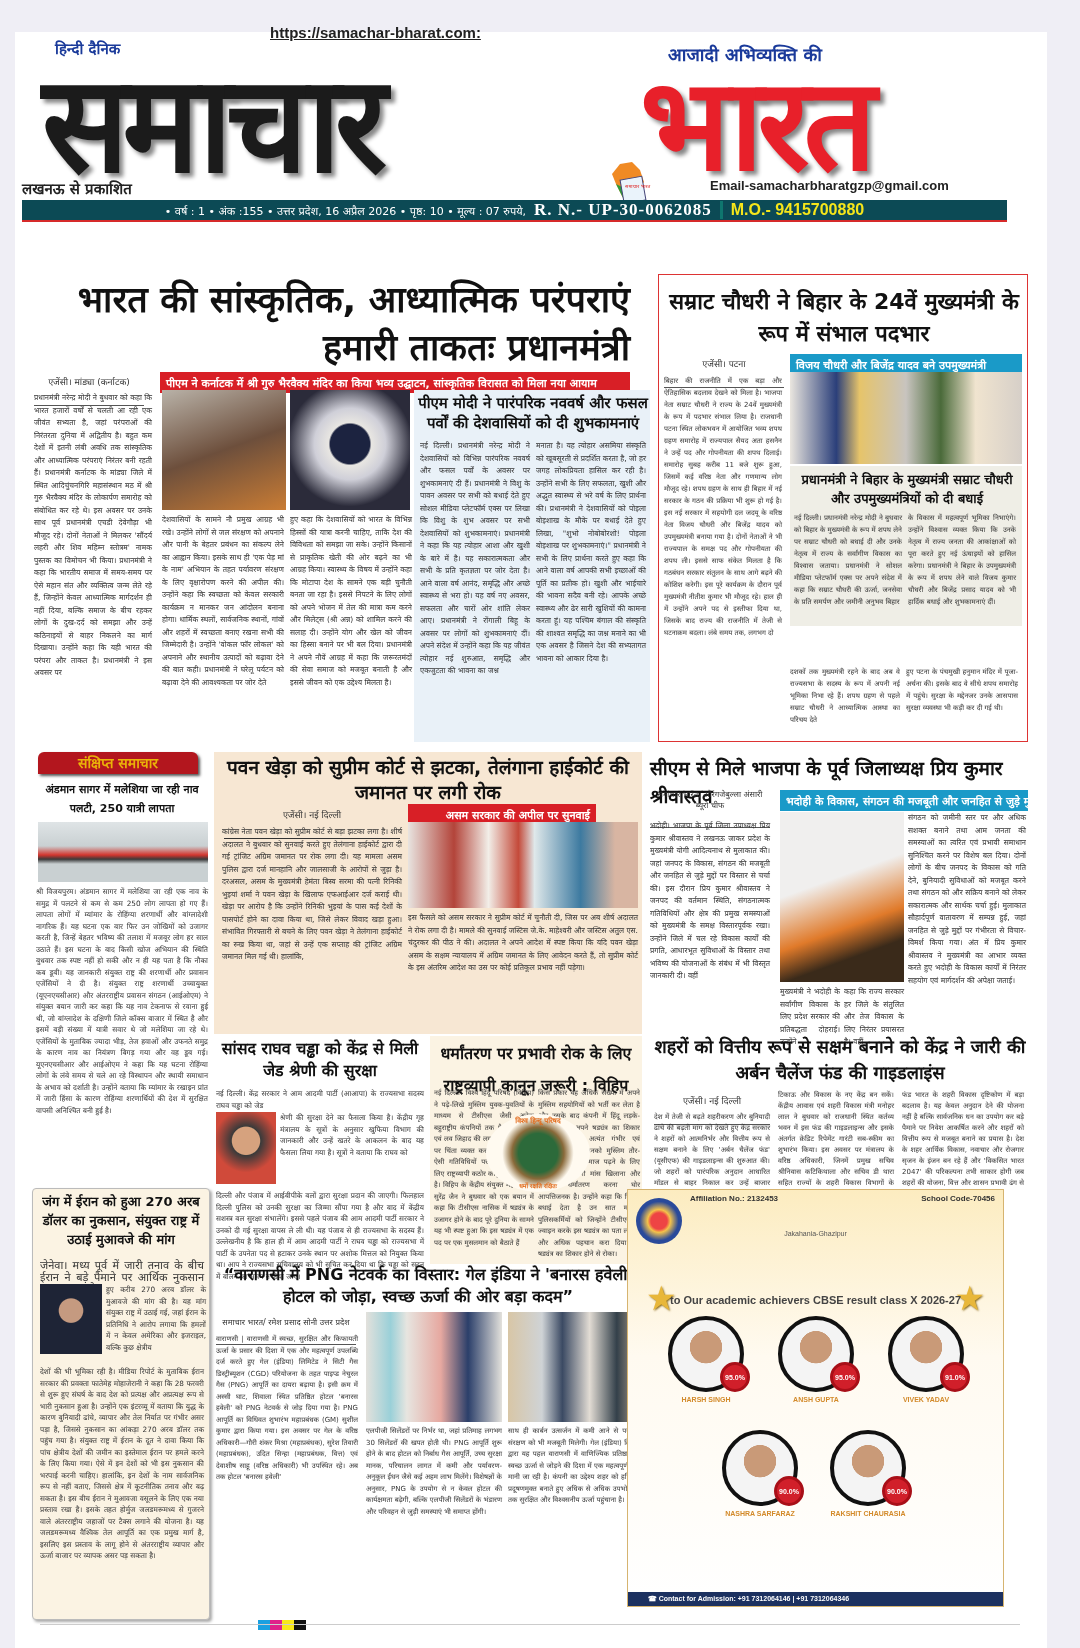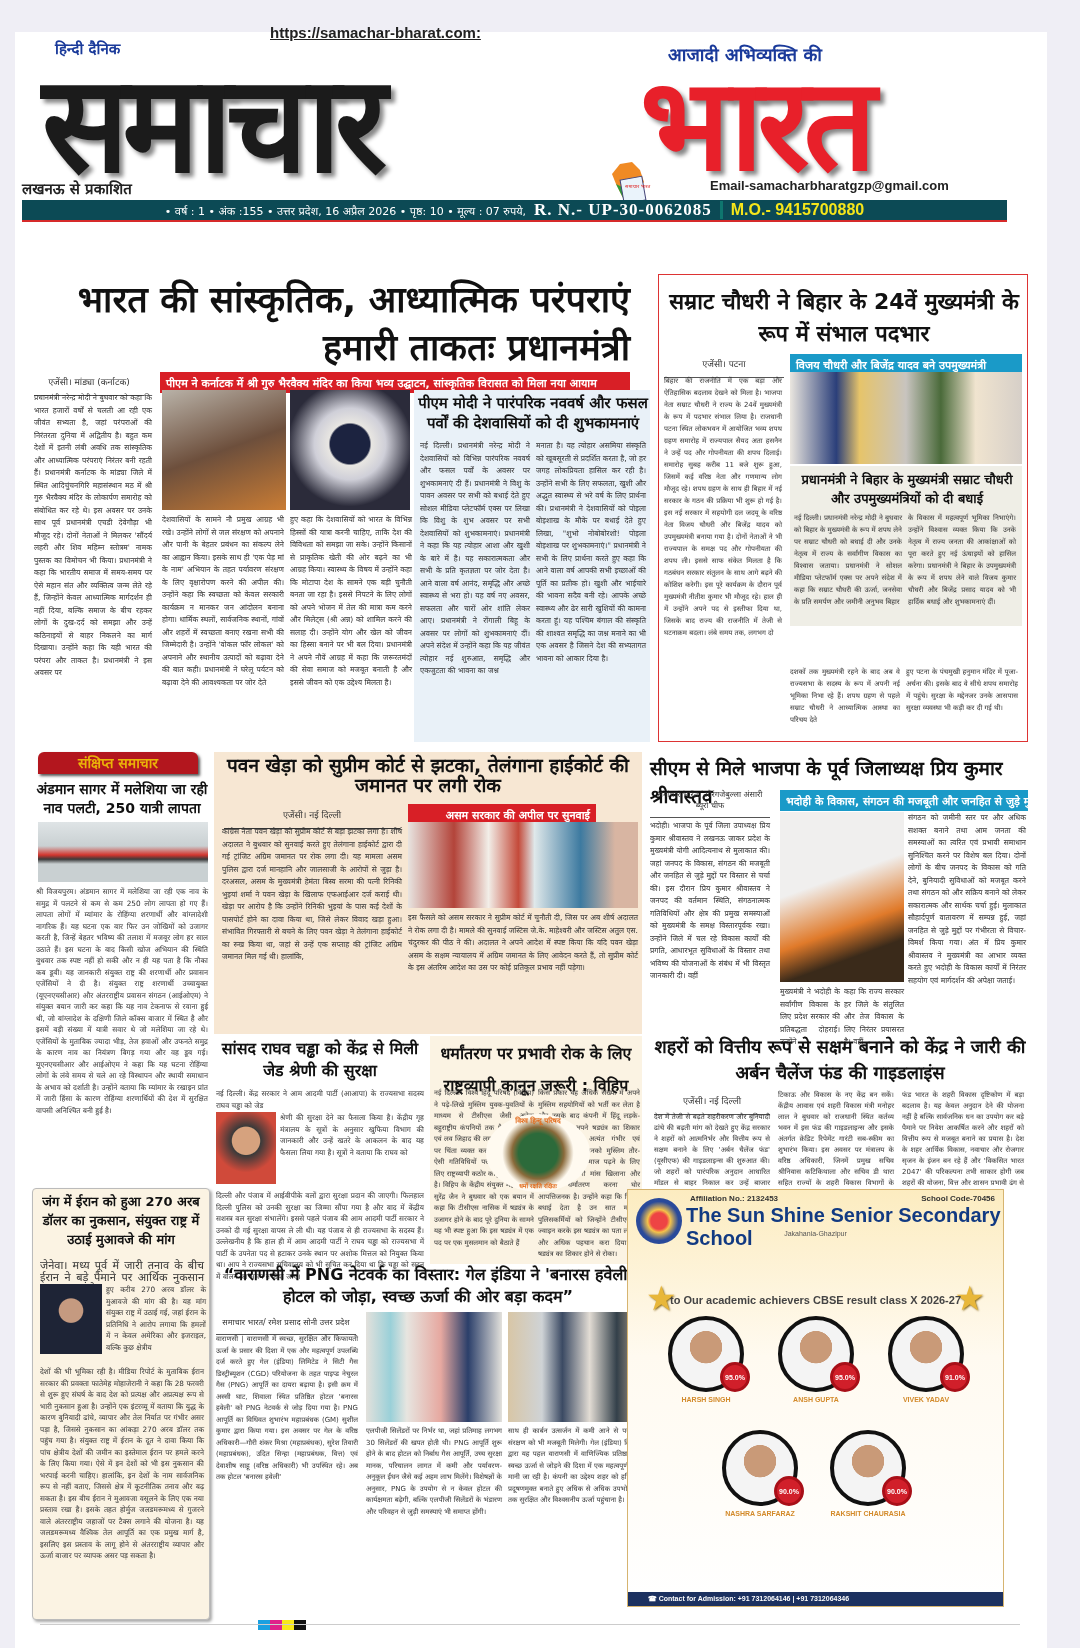--- a/index.html
+++ b/index.html
@@ -13,21 +13,21 @@
 .mast-t2{left:640px;top:50px;font:900 128px/150px "DejaVu Sans",sans-serif;color:#e8202a;letter-spacing:-6px;text-shadow:4px 4px 4px #888}
 .mast-logo{left:600px;top:160px;width:60px;height:50px}
 .mast-pub{left:22px;top:178px;font:bold 15px "DejaVu Sans",sans-serif;color:#222}
 .mast-email{left:710px;top:178px;font:bold 13px "Liberation Sans",sans-serif;color:#222}
 .infobar{left:22px;top:200px;width:985px;height:22px;background:#0c4a55;border-bottom:2px solid #d62a2a;color:#fff;font:11px "DejaVu Sans",sans-serif;display:flex;align-items:center;justify-content:center;gap:8px}
 .infobar .rn{font:bold 17px "Liberation Serif",serif;letter-spacing:1px}
 .infobar .mo{font:bold 16px "Liberation Sans",sans-serif;color:#f6e61a;border-left:3px solid #0f766e;padding-left:8px}
 .h-big{font:bold 36px/48px "DejaVu Sans",sans-serif;color:#111;text-align:right}
 .h-mid{font:bold 20px/25px "DejaVu Sans",sans-serif;color:#111;text-align:center}
 .h-sm{font:bold 15px/20px "DejaVu Sans",sans-serif;color:#111;text-align:center}
-.dateline{font:9px "DejaVu Sans",sans-serif;color:#333;border-bottom:1px solid #555;padding-bottom:7px;text-align:center}
+.dateline{font:9px "DejaVu Sans",sans-serif;color:#333;border-bottom:1px solid #555;padding-bottom:17px;text-align:center}
 .body{font:7.5px/12.5px "DejaVu Sans",sans-serif;color:#333;text-align:justify}
 .redbar{background:#d81f26;color:#fff;font:bold 11px "DejaVu Sans",sans-serif;padding:3px 6px;white-space:nowrap;overflow:hidden}
 .bluebar{background:#1a9ac8;color:#fff;font:bold 11px "DejaVu Sans",sans-serif;padding:3px 6px;white-space:nowrap;overflow:hidden}
 .photo{background:linear-gradient(135deg,#c9a37a,#7a5a3b 60%,#3a2a1a)}
 .box-blue{background:#e9f1f8}
 .box-peach{background:#f7e7d3}
 .box-cream{background:#fbf3e3}
 .ad{left:627px;top:1189px;width:377px;height:418px;border:1px solid #d6b470;background:linear-gradient(#fcecc0,#fffaf0 40%,#fff)}
 .ad .aff{position:absolute;left:62px;top:4px;font:bold 8px "Liberation Sans",sans-serif;color:#333}
 .ad .code{position:absolute;right:8px;top:4px;font:bold 8px "Liberation Sans",sans-serif;color:#333}
@@ -95,33 +95,33 @@
 <div class="abs" style="left:790px;top:466px;width:232px;height:160px;background:#efeee6"></div>
 <div class="abs h-sm" style="left:794px;top:470px;width:226px;font-size:13px;line-height:19px">प्रधानमंत्री ने बिहार के मुख्यमंत्री सम्राट चौधरी और उपमुख्यमंत्रियों को दी बधाई</div>
 <div class="abs body" style="left:794px;top:512px;width:108px;font-size:7px;line-height:12px">नई दिल्ली। प्रधानमंत्री नरेन्द्र मोदी ने बुधवार को बिहार के मुख्यमंत्री के रूप में शपथ लेने पर सम्राट चौधरी को बधाई दी और उनके नेतृत्व में राज्य के सर्वांगीण विकास का विश्वास जताया। प्रधानमंत्री ने सोशल मीडिया प्लेटफॉर्म एक्स पर अपने संदेश में कहा कि सम्राट चौधरी की ऊर्जा, जनसेवा के प्रति समर्पण और जमीनी अनुभव बिहार</div>
 <div class="abs body" style="left:908px;top:512px;width:108px;font-size:7px;line-height:12px">के विकास में महत्वपूर्ण भूमिका निभाएंगे। उन्होंने विश्वास व्यक्त किया कि उनके नेतृत्व में राज्य जनता की आकांक्षाओं को पूरा करते हुए नई ऊंचाइयों को हासिल करेगा। प्रधानमंत्री ने बिहार के उपमुख्यमंत्री के रूप में शपथ लेने वाले विजय कुमार चौधरी और बिजेंद्र प्रसाद यादव को भी हार्दिक बधाई और शुभकामनाएं दीं।</div>
 <div class="abs body" style="left:790px;top:666px;width:110px;font-size:7px;line-height:12px">दशकों तक मुख्यमंत्री रहने के बाद अब वे राज्यसभा के सदस्य के रूप में अपनी नई भूमिका निभा रहे हैं। शपथ ग्रहण से पहले सम्राट चौधरी ने आध्यात्मिक आस्था का परिचय देते</div>
 <div class="abs body" style="left:906px;top:666px;width:112px;font-size:7px;line-height:12px">हुए पटना के पंचमुखी हनुमान मंदिर में पूजा-अर्चना की। इसके बाद वे सीधे शपथ समारोह में पहुंचे। सुरक्षा के मद्देनजर उनके आसपास सुरक्षा व्यवस्था भी कड़ी कर दी गई थी।</div>
 
 <div class="abs" style="left:38px;top:752px;width:160px;height:22px;background:#b3161e;border-radius:6px 6px 0 0;box-shadow:2px 2px 3px #555">
   <div style="color:#eab308;font:bold 14px 'DejaVu Sans',sans-serif;text-align:center;line-height:22px">संक्षिप्त समाचार</div>
 </div>
-<div class="abs h-sm" style="left:34px;top:780px;width:176px;font-size:14px;line-height:19px">अंडमान सागर में मलेशिया जा रही नाव पलटी, 250 यात्री लापता</div>
+<div class="abs h-sm" style="left:34px;top:780px;width:176px;font-size:11px;line-height:19px">अंडमान सागर में मलेशिया जा रही नाव पलटी, 250 यात्री लापता</div>
 <div class="abs photo" style="left:38px;top:822px;width:170px;height:60px;background:linear-gradient(#dfe4e6,#c9d0d2 40%,#d3352e 55%,#3a3a3a 62%,#c9d0d2 70%)"></div>
 <div class="abs body" style="left:36px;top:886px;width:172px;font-size:7.3px;line-height:11.5px">श्री विजयपुरम। अंडमान सागर में मलेशिया जा रही एक नाव के समुद्र में पलटने से कम से कम 250 लोग लापता हो गए हैं। लापता लोगों में म्यांमार के रोहिंग्या शरणार्थी और बांग्लादेशी नागरिक हैं। यह घटना एक बार फिर उन जोखिमों को उजागर करती है, जिन्हें बेहतर भविष्य की तलाश में मजबूर लोग हर साल उठाते हैं। इस घटना के बाद किसी खोज अभियान की स्थिति बुधवार तक स्पष्ट नहीं हो सकी और न ही यह पता है कि नौका कब डूबी। यह जानकारी संयुक्त राष्ट्र की शरणार्थी और प्रवासन एजेंसियों ने दी है। संयुक्त राष्ट्र शरणार्थी उच्चायुक्त (यूएनएचसीआर) और अंतरराष्ट्रीय प्रवासन संगठन (आईओएम) ने संयुक्त बयान जारी कर कहा कि यह नाव टेकनाफ से रवाना हुई थी, जो बांग्लादेश के दक्षिणी जिले कॉक्स बाजार में स्थित है और इसमें बड़ी संख्या में यात्री सवार थे जो मलेशिया जा रहे थे। एजेंसियों के मुताबिक ज्यादा भीड़, तेज हवाओं और उफनते समुद्र के कारण नाव का नियंत्रण बिगड़ गया और वह डूब गई। यूएनएचसीआर और आईओएम ने कहा कि यह घटना रोहिंग्या लोगों के लंबे समय से चले आ रहे विस्थापन और स्थायी समाधान के अभाव को दर्शाती है। उन्होंने बताया कि म्यांमार के रखाइन प्रांत में जारी हिंसा के कारण रोहिंग्या शरणार्थियों की देश में सुरक्षित वापसी अनिश्चित बनी हुई है।</div>
 
 <div class="abs box-cream shadow-box" style="left:32px;top:1188px;width:178px;height:432px"></div>
 <div class="abs h-sm" style="left:36px;top:1192px;width:170px;font-size:13px;line-height:19px">जंग में ईरान को हुआ 270 अरब डॉलर का नुकसान, संयुक्त राष्ट्र में उठाई मुआवजे की मांग</div>
 <div class="abs body" style="left:40px;top:1260px;width:164px;font-size:11px;line-height:11.5px">जेनेवा। मध्य पूर्व में जारी तनाव के बीच ईरान ने बड़े पैमाने पर आर्थिक नुकसान का दावा करते</div>
 <div class="abs photo" style="left:40px;top:1284px;width:62px;height:70px;background:radial-gradient(circle at 50% 38%,#c59a80 22%,#1e2436 24%)"></div>
 <div class="abs body" style="left:106px;top:1284px;width:100px;font-size:7.3px;line-height:11.5px">हुए करीब 270 अरब डॉलर के मुआवजे की मांग की है। यह मांग संयुक्त राष्ट्र में उठाई गई, जहां ईरान के प्रतिनिधि ने आरोप लगाया कि हमलों में न केवल अमेरिका और इजराइल, बल्कि कुछ क्षेत्रीय</div>
 <div class="abs body" style="left:40px;top:1366px;width:164px;font-size:7.3px;line-height:11.5px">देशों की भी भूमिका रही है। मीडिया रिपोर्ट के मुताबिक ईरान सरकार की प्रवक्ता फातेमेह मोहाजेरानी ने कहा कि 28 फरवरी से शुरू हुए संघर्ष के बाद देश को प्रत्यक्ष और अप्रत्यक्ष रूप से भारी नुकसान हुआ है। उन्होंने एक इंटरव्यू में बताया कि युद्ध के कारण बुनियादी ढांचे, व्यापार और तेल निर्यात पर गंभीर असर पड़ा है, जिससे नुकसान का आंकड़ा 270 अरब डॉलर तक पहुंच गया है। संयुक्त राष्ट्र में ईरान के दूत ने दावा किया कि पांच क्षेत्रीय देशों की जमीन का इस्तेमाल ईरान पर हमले करने के लिए किया गया। ऐसे में इन देशों को भी इस नुकसान की भरपाई करनी चाहिए। हालांकि, इन देशों के नाम सार्वजनिक रूप से नहीं बताए, जिससे क्षेत्र में कूटनीतिक तनाव और बढ़ सकता है। इस बीच ईरान ने मुआवजा वसूलने के लिए एक नया प्रस्ताव रखा है। इसके तहत होर्मुज जलडमरूमध्य से गुजरने वाले अंतरराष्ट्रीय जहाजों पर टैक्स लगाने की योजना है। यह जलडमरूमध्य वैश्विक तेल आपूर्ति का एक प्रमुख मार्ग है, इसलिए इस प्रस्ताव के लागू होने से अंतरराष्ट्रीय व्यापार और ऊर्जा बाजार पर व्यापक असर पड़ सकता है।</div>
 
 <div class="abs box-peach" style="left:214px;top:752px;width:428px;height:282px"></div>
-<div class="abs h-mid" style="left:218px;top:755px;width:420px;font-size:19px;line-height:20px">पवन खेड़ा को सुप्रीम कोर्ट से झटका, तेलंगाना हाईकोर्ट की जमानत पर लगी रोक</div>
+<div class="abs h-mid" style="left:218px;top:755px;width:420px;font-size:19px;line-height:25px">पवन खेड़ा को सुप्रीम कोर्ट से झटका, तेलंगाना हाईकोर्ट की जमानत पर लगी रोक</div>
 <div class="abs dateline" style="left:224px;top:808px;width:176px;border-bottom-color:#333">एजेंसी। नई दिल्ली</div>
 <div class="abs redbar" style="left:408px;top:804px;width:188px;text-align:right">असम सरकार की अपील पर सुनवाई</div>
 <div class="abs body" style="left:222px;top:826px;width:180px">कांग्रेस नेता पवन खेड़ा को सुप्रीम कोर्ट से बड़ा झटका लगा है। शीर्ष अदालत ने बुधवार को सुनवाई करते हुए तेलंगाना हाईकोर्ट द्वारा दी गई ट्रांजिट अग्रिम जमानत पर रोक लगा दी। यह मामला असम पुलिस द्वारा दर्ज मानहानि और जालसाजी के आरोपों से जुड़ा है। दरअसल, असम के मुख्यमंत्री हेमंता बिस्व सरमा की पत्नी रिनिकी भुइयां शर्मा ने पवन खेड़ा के खिलाफ एफआईआर दर्ज कराई थी। खेड़ा पर आरोप है कि उन्होंने रिनिकी भुइयां के पास कई देशों के पासपोर्ट होने का दावा किया था, जिसे लेकर विवाद खड़ा हुआ। संभावित गिरफ्तारी से बचने के लिए पवन खेड़ा ने तेलंगाना हाईकोर्ट का रुख किया था, जहां से उन्हें एक सप्ताह की ट्रांजिट अग्रिम जमानत मिल गई थी। हालांकि,</div>
 <div class="abs photo" style="left:408px;top:822px;width:230px;height:86px;background:linear-gradient(90deg,#e8e4e0,#b3443a 20%,#f2eee8 35%,#c44a3a 48%,#dfe8ea 55%,#3d7aa0 75%,#d8b5a2 90%)"></div>
 <div class="abs body" style="left:408px;top:912px;width:230px">इस फैसले को असम सरकार ने सुप्रीम कोर्ट में चुनौती दी, जिस पर अब शीर्ष अदालत ने रोक लगा दी है। मामले की सुनवाई जस्टिस जे.के. माहेश्वरी और जस्टिस अतुल एस. चंदुरकर की पीठ ने की। अदालत ने अपने आदेश में स्पष्ट किया कि यदि पवन खेड़ा असम के सक्षम न्यायालय में अग्रिम जमानत के लिए आवेदन करते हैं, तो सुप्रीम कोर्ट के इस अंतरिम आदेश का उस पर कोई प्रतिकूल प्रभाव नहीं पड़ेगा।</div>
 
 <div class="abs h-mid" style="left:650px;top:754px;width:380px;font-size:19px;line-height:28px;text-align:left">सीएम से मिले भाजपा के पूर्व जिलाध्यक्ष प्रिय कुमार श्रीवास्तव</div>
 <div class="abs dateline" style="left:650px;top:788px;width:120px;font-size:8px">समाचार भारत, औरंगजेबुल्ला अंसारी ब्यूरो चीफ</div>
 <div class="abs body" style="left:650px;top:820px;width:120px">भदोही। भाजपा के पूर्व जिला उपाध्यक्ष प्रिय कुमार श्रीवास्तव ने लखनऊ जाकर प्रदेश के मुख्यमंत्री योगी आदित्यनाथ से मुलाकात की। जहां जनपद के विकास, संगठन की मजबूती और जनहित से जुड़े मुद्दों पर विस्तार से चर्चा की। इस दौरान प्रिय कुमार श्रीवास्तव ने जनपद की वर्तमान स्थिति, संगठनात्मक गतिविधियों और क्षेत्र की प्रमुख समस्याओं को मुख्यमंत्री के समक्ष विस्तारपूर्वक रखा। उन्होंने जिले में चल रहे विकास कार्यों की प्रगति, आधारभूत सुविधाओं के विस्तार तथा भविष्य की योजनाओं के संबंध में भी विस्तृत जानकारी दी। वहीं</div>
 <div class="abs bluebar" style="left:780px;top:790px;width:248px">भदोही के विकास, संगठन की मजबूती और जनहित से जुड़े मुद्दों पर हुई चर्चा</div>
@@ -156,21 +156,20 @@
 <div class="abs body" style="left:216px;top:1334px;width:142px;font-size:7px;line-height:11.5px">वाराणसी | वाराणसी में स्वच्छ, सुरक्षित और किफायती ऊर्जा के प्रसार की दिशा में एक और महत्वपूर्ण उपलब्धि दर्ज करते हुए गेल (इंडिया) लिमिटेड ने सिटी गैस डिस्ट्रीब्यूशन (CGD) परियोजना के तहत पाइप्ड नेचुरल गैस (PNG) आपूर्ति का दायरा बढ़ाया है। इसी क्रम में अस्सी घाट, शिवाला स्थित प्रतिष्ठित होटल 'बनारस हवेली' को PNG नेटवर्क से जोड़ दिया गया है। PNG आपूर्ति का विधिवत शुभारंभ महाप्रबंधक (GM) सुशील कुमार द्वारा किया गया। इस अवसर पर गेल के वरिष्ठ अधिकारी—गौरी शंकर मिश्रा (महाप्रबंधक), सुरेश तिवारी (महाप्रबंधक), उदित सिन्हा (महाप्रबंधक, वित्त) एवं देवाशीष साहू (वरिष्ठ अधिकारी) भी उपस्थित रहे। अब तक होटल 'बनारस हवेली'</div>
 <div class="abs photo" style="left:366px;top:1312px;width:136px;height:110px;background:linear-gradient(90deg,#e3e1dc,#9ad0d8 18%,#e7e5e0 30%,#e6a8a0 55%,#2b3f6a 75%,#e3e1dc)"></div>
 <div class="abs photo" style="left:508px;top:1312px;width:136px;height:110px;background:linear-gradient(90deg,#d8c6a6,#cfd3d6 25%,#3b4a63 40%,#e2dcd4 60%,#33404a 80%,#cdb49a)"></div>
 <div class="abs body" style="left:366px;top:1426px;width:136px;font-size:7px;line-height:11.5px">एलपीजी सिलेंडरों पर निर्भर था, जहां प्रतिमाह लगभग 30 सिलेंडरों की खपत होती थी। PNG आपूर्ति शुरू होने के बाद होटल को निर्बाध गैस आपूर्ति, उच्च सुरक्षा मानक, परिचालन लागत में कमी और पर्यावरण-अनुकूल ईंधन जैसे कई अहम लाभ मिलेंगे। विशेषज्ञों के अनुसार, PNG के उपयोग से न केवल होटल की कार्यक्षमता बढ़ेगी, बल्कि एलपीजी सिलेंडरों के भंडारण और परिवहन से जुड़ी समस्याएं भी समाप्त होंगी।</div>
 <div class="abs body" style="left:508px;top:1426px;width:136px;font-size:7px;line-height:11.5px">साथ ही कार्बन उत्सर्जन में कमी आने से पर्यावरण संरक्षण को भी मजबूती मिलेगी। गेल (इंडिया) लिमिटेड द्वारा यह पहल वाराणसी में वाणिज्यिक प्रतिष्ठानों को स्वच्छ ऊर्जा से जोड़ने की दिशा में एक महत्वपूर्ण कदम मानी जा रही है। कंपनी का उद्देश्य शहर को हरित एवं प्रदूषणमुक्त बनाते हुए अधिक से अधिक उपभोक्ताओं तक सुरक्षित और विश्वसनीय ऊर्जा पहुंचाना है।</div>
 
 <div class="abs ad">
   <div style="position:absolute;left:8px;top:8px;width:46px;height:46px;border-radius:50%;background:radial-gradient(circle,#e44 25%,#f4c24a 35%,#2a4a9a 60%)"></div>
   <div class="aff">Affiliation No.: 2132453</div>
   <div class="code">School Code-70456</div>
-  <div class="name">The Sun Shine Senior Secondary School</div>
   <div class="loc">Jakahania-Ghazipur</div>
   <div class="star" style="left:18px;top:88px">★</div>
   <div class="star" style="right:18px;top:88px">★</div>
   <div class="sub">to Our academic achievers CBSE result class X 2026-27</div>
   <div class="stu" style="left:30px;top:126px">
       <div class="face"></div>
       <div class="pct">95.0%</div>
       <div class="nm">HARSH SINGH</div>
     </div>
   <div class="stu" style="left:140px;top:126px">

